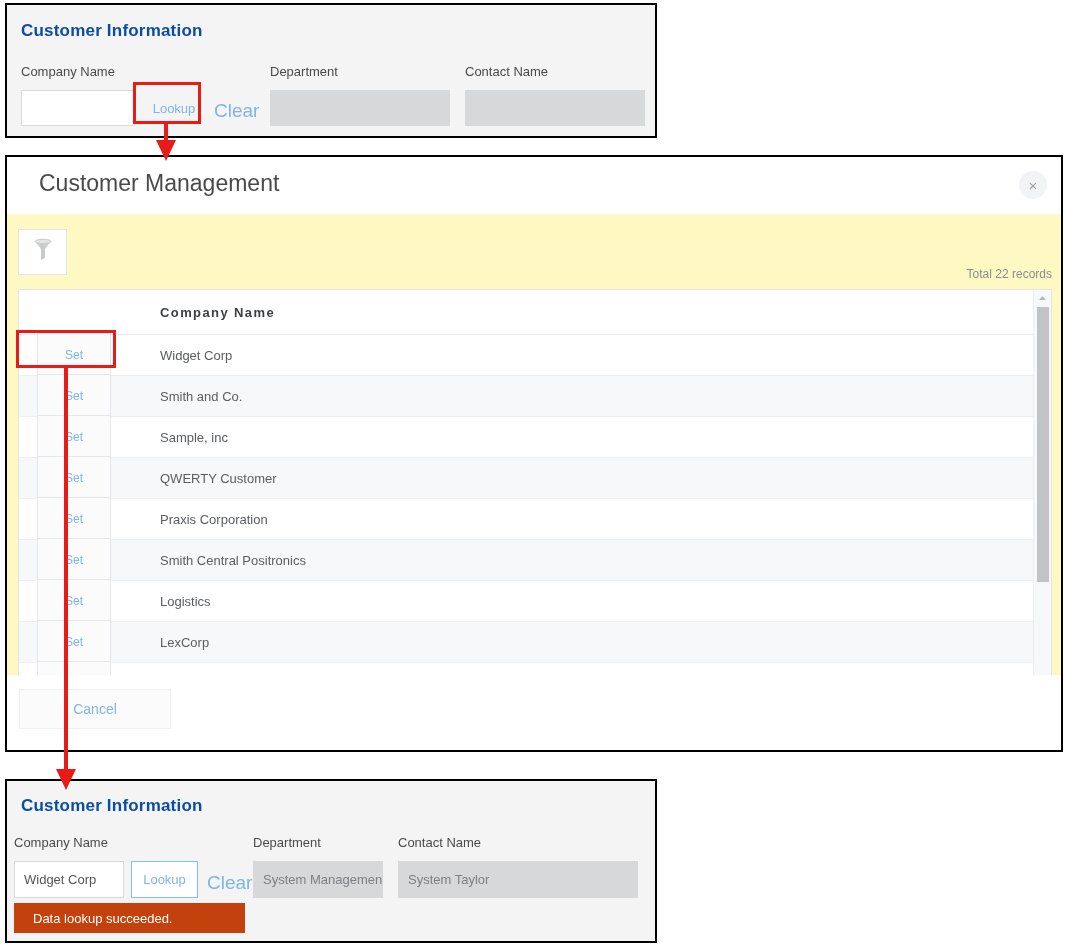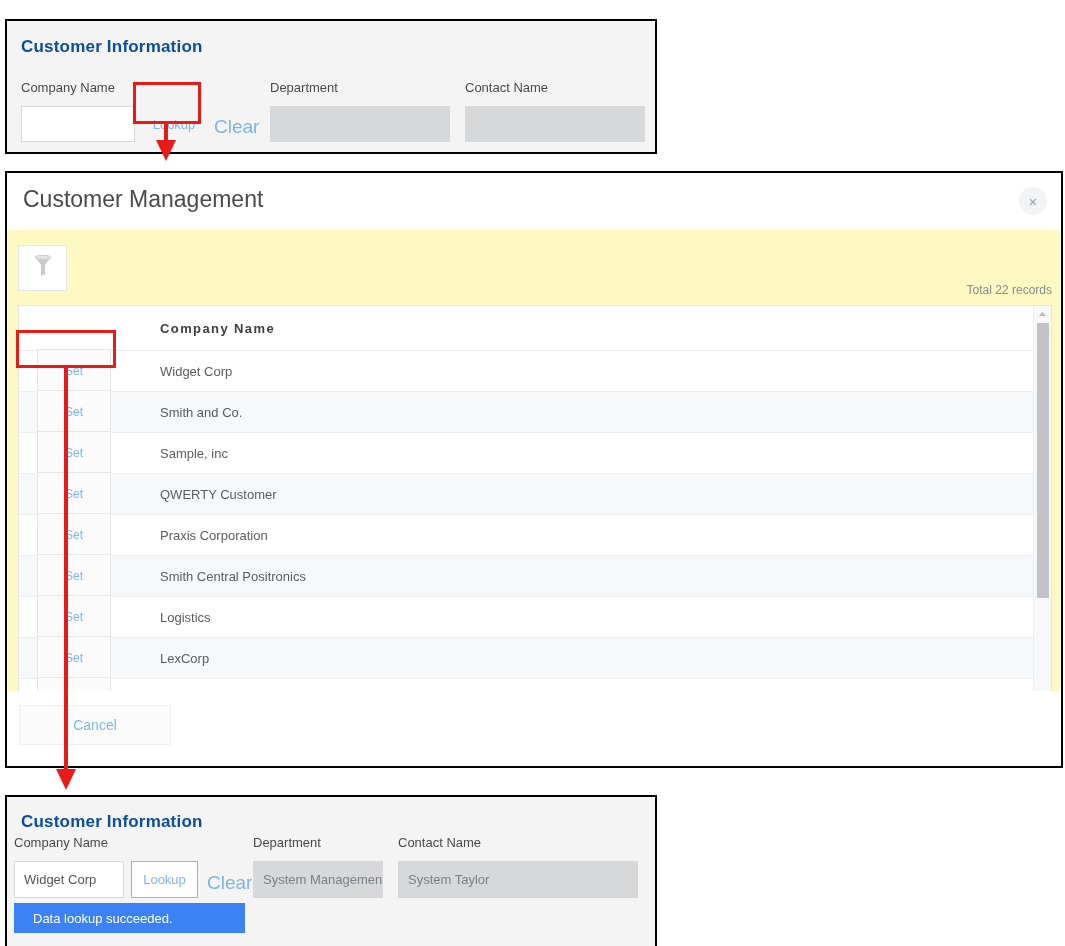--- a/index.html
+++ b/index.html
@@ -14,21 +14,20 @@
     font-family: "Liberation Sans", sans-serif;
     overflow: hidden;
   }
 
   
   .panel {
     position: absolute;
     box-sizing: border-box;
     border: 2px solid #000000;
     background: #f4f4f5;
-    margin-top: 16px;
   }
   .panel-title {
     font-size: 17px;
     font-weight: bold;
     color: #0c4da2;
     letter-spacing: .2px;
   }
   .field-label {
     font-size: 13px;
     color: #4a4a4a;
@@ -86,21 +85,21 @@
   #top-lbl-contact  { position: absolute; left: 458px; top: 59px; }
   #top-company-input{ position: absolute; left: 14px;  top: 85px; width: 114px; height: 36px; }
   #top-lookup       { position: absolute; left: 136px; top: 85px; width: 62px;  height: 36px; }
   #top-clear        { position: absolute; left: 207px; top: 95px; }
   #top-dept-input   { position: absolute; left: 263px; top: 85px; width: 180px; height: 36px; }
   #top-contact-input{ position: absolute; left: 458px; top: 85px; width: 180px; height: 36px; }
 
   
   #modal { left: 5px; top: 155px; width: 1058px; height: 597px; background: #ffffff; }
   #modal-header {
-    position: absolute; left: 0; top: 0; right: 0; height: 57px;
+    position: absolute; left: 16px; top: 0; right: 0; height: 57px;
     border-bottom: 1px solid #e4e6e9; background: #ffffff; padding-left: 31px;
   }
   #modal-title {
     position: absolute; left: 16px; top: 13px;
     font-size: 23px; color: #4a4a4a; font-weight: normal;
   }
   #modal-close {
     position: absolute; right: 14px; top: 14px;
     width: 28px; height: 28px; border-radius: 50%;
     background: #f2f3f5; color: #9a9da1;
@@ -185,21 +184,21 @@
   #bot-lbl-company { position: absolute; left: 14px;  top: 835px; }
   #bot-lbl-dept    { position: absolute; left: 253px; top: 835px; }
   #bot-lbl-contact { position: absolute; left: 398px; top: 835px; }
   #bot-company-input { position: absolute; left: 14px;  top: 861px; width: 110px; height: 37px; }
   #bot-lookup        { position: absolute; left: 131px; top: 861px; width: 67px;  height: 37px; }
   #bot-clear         { position: absolute; left: 207px; top: 872px; }
   #bot-dept-input    { position: absolute; left: 253px; top: 861px; width: 130px; height: 37px; }
   #bot-contact-input { position: absolute; left: 398px; top: 861px; width: 240px; height: 37px; }
   #success-msg {
     position: absolute; left: 14px; top: 903px; width: 231px; height: 30px;
-    background: #3b82f6; color: #ffffff; font-size: 13px;
+    background: #c2410c; color: #ffffff; font-size: 13px;
     display: flex; align-items: center; padding-left: 19px;
     box-sizing: border-box;
   }
 
   
   .arrow-svg { position: absolute; left: 0; top: 0; pointer-events: none; }
   #redbox-top-lookup  { left: 133px; top: 82px;  width: 68px;  height: 42px; }
   #redbox-set-row0    { left: 16px;  top: 330px; width: 100px; height: 38px; }
 </style>
 </head>

